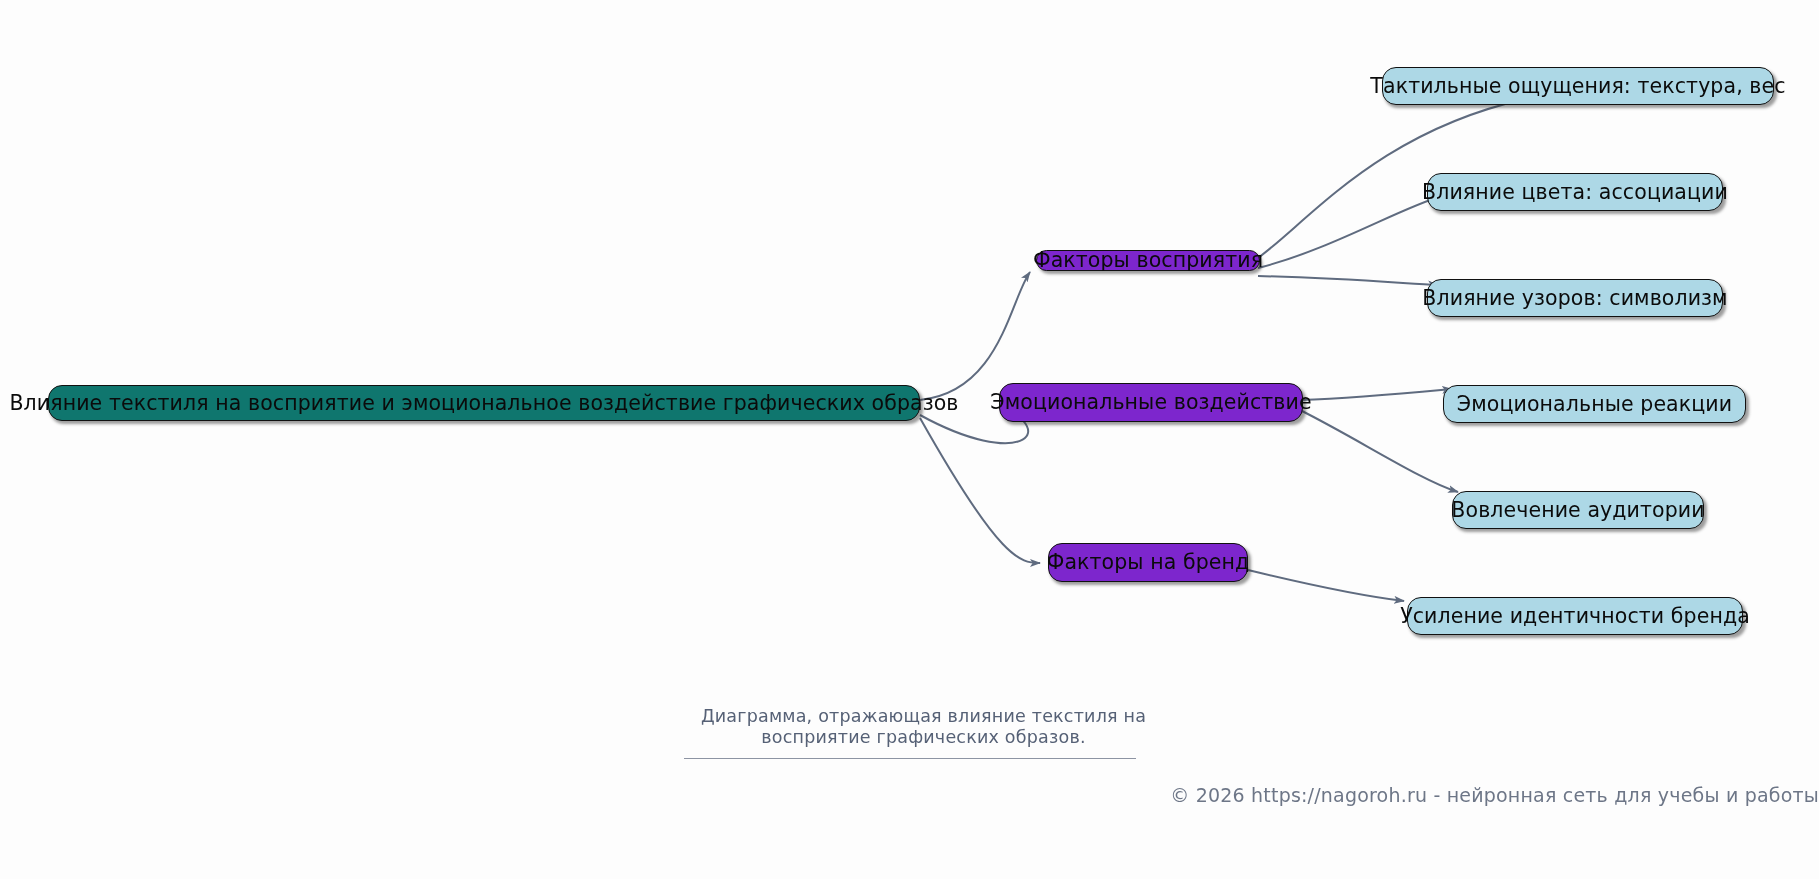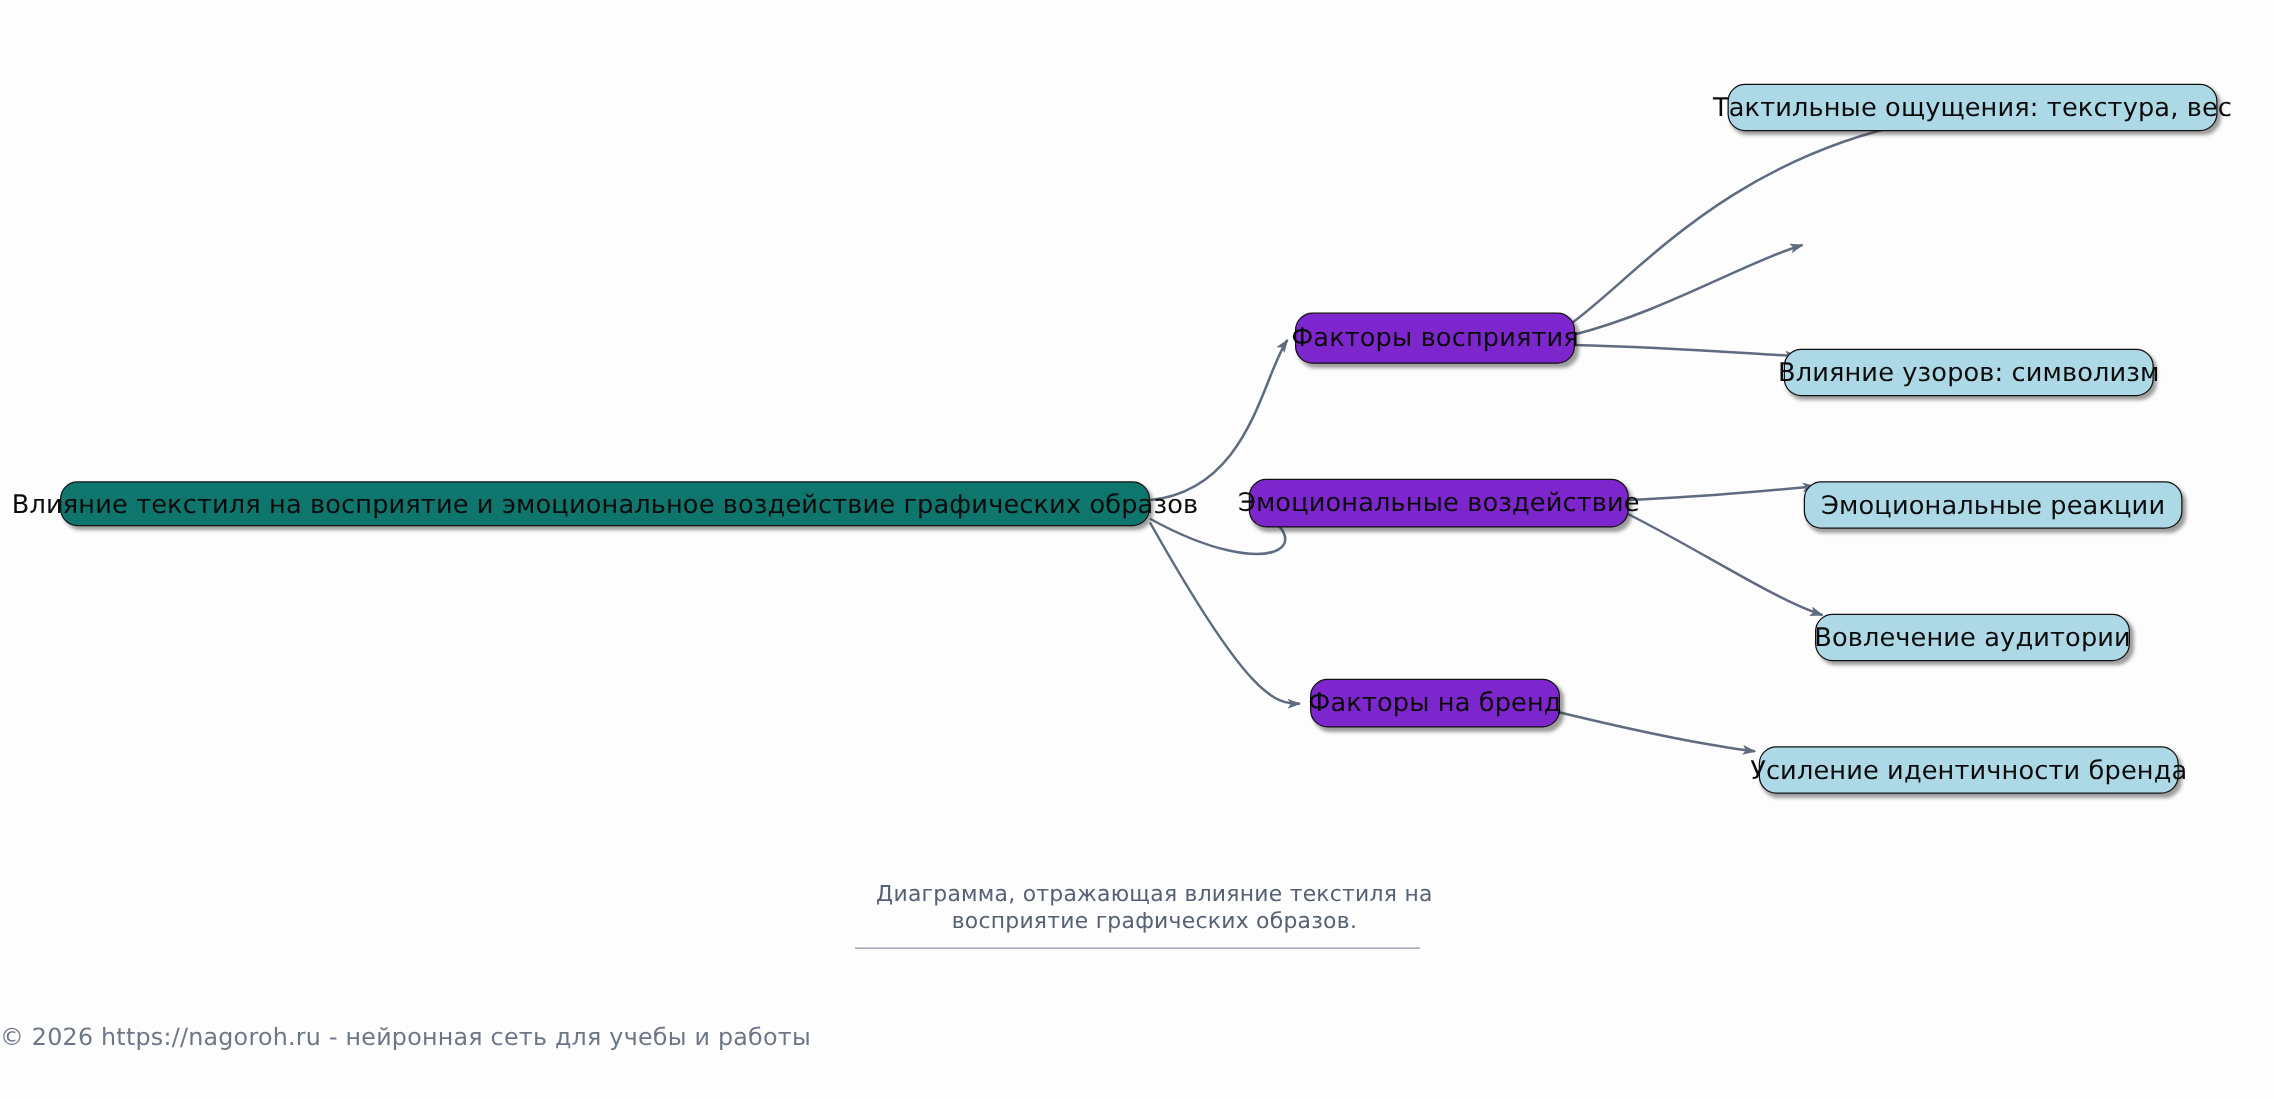--- a/index.html
+++ b/index.html
@@ -79,25 +79,24 @@
     width: 452px;
     height: 0;
     margin: 10px auto 0 auto;
     border-top: 1.4px solid #8d94a3;
   }
   .footer-text {
     position: absolute;
     left: 0;
     top: 784px;
     width: 1819px;
-    text-align: left;
+    text-align: right;
     color: #6d7687;
     font-size: 19px;
     letter-spacing: 0.2px;
-    margin-top: 35px;
   }
 </style>
 </head>
 <body>
 
 <div id="diagram-canvas">
 
   <svg class="edge-layer" viewBox="0 0 1819 879" width="1819" height="879" xmlns="http://www.w3.org/2000/svg">
     <defs>
       <marker id="arrowhead" markerWidth="11" markerHeight="8" refX="10" refY="4" orient="auto" markerUnits="userSpaceOnUse">
@@ -118,36 +117,39 @@
       <path d="M 1300,410 C 1360,440 1420,480 1458,492"></path>
 
       <path d="M 1248,570 C 1310,585 1370,597 1404,601"></path>
     </g>
   </svg>
 
   <div class="node node-root" style="left:48px; top:385px; width:872px; height:36px;">
     <span>Влияние текстиля на восприятие и эмоциональное воздействие графических образов</span>
   </div>
 
-  <div class="node node-branch" style="left:1036px; top:250px; width:224px; height:41px;">
+  <div class="node node-branch" style="left:1036px; top:250px; width:224px; height:21px;">
     <span>Факторы восприятия</span>
   </div>
 
   <div class="node node-branch" style="left:999px; top:383px; width:304px; height:39px;">
     <span>Эмоциональные воздействие</span>
   </div>
 
   <div class="node node-branch" style="left:1048px; top:543px; width:200px; height:39px;">
     <span>Факторы на бренд</span>
   </div>
 
   <div class="node node-leaf" style="left:1382px; top:51px; width:392px; height:38px;">
     <span>Тактильные ощущения: текстура, вес</span>
   </div>
 
+  <div class="node node-leaf" style="left:1427px; top:157px; width:296px; height:38px;">
+    <span>Влияние цвета: ассоциации</span>
+  </div>
 
   <div class="node node-leaf" style="left:1427px; top:263px; width:296px; height:38px;">
     <span>Влияние узоров: символизм</span>
   </div>
 
   <div class="node node-leaf" style="left:1443px; top:369px; width:303px; height:38px;">
     <span>Эмоциональные реакции</span>
   </div>
 
   <div class="node node-leaf" style="left:1452px; top:475px; width:252px; height:38px;">

